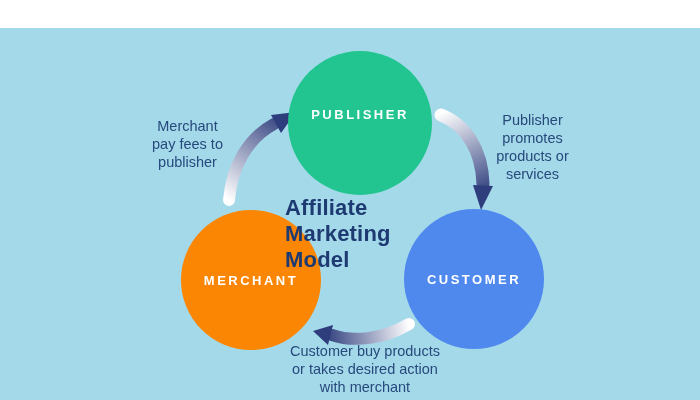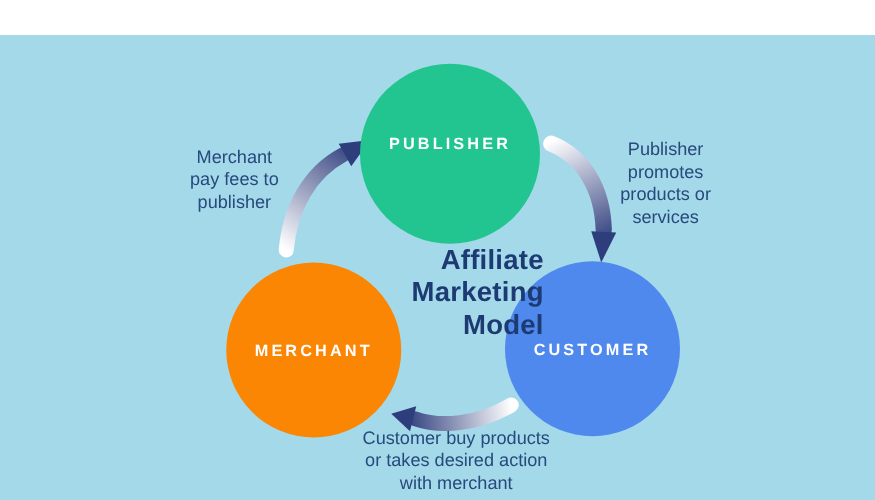--- a/index.html
+++ b/index.html
@@ -21,21 +21,21 @@
   .stage svg {
     position: absolute;
     left: 0;
     top: 0;
   }
   .title {
     position: absolute;
     left: 285px;
     top: 167px;
     width: 150px;
-    text-align: right;
+    text-align: left;
     font-size: 22px;
     font-weight: 700;
     line-height: 1.18;
     color: #1e3a72;
     white-space: pre-line;
     letter-spacing: 0.2px;
   }
   .annotation {
     position: absolute;
     text-align: center;

